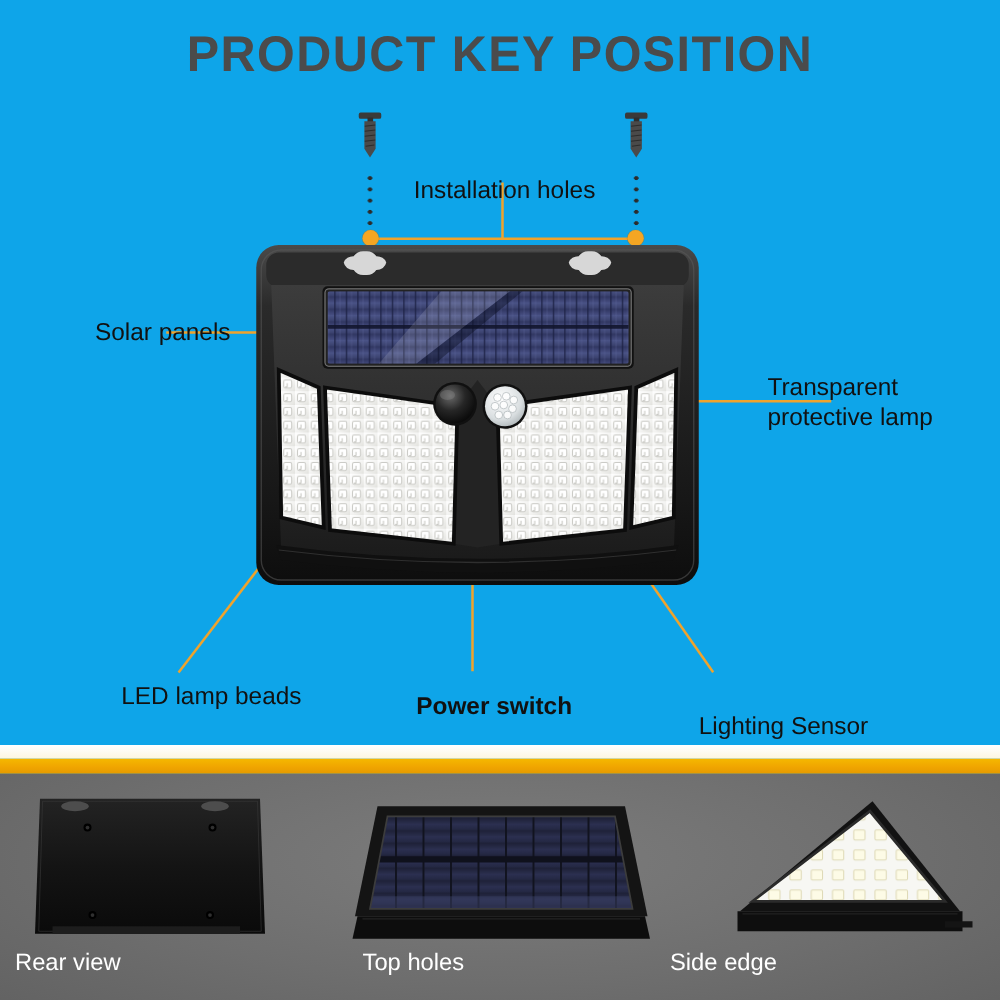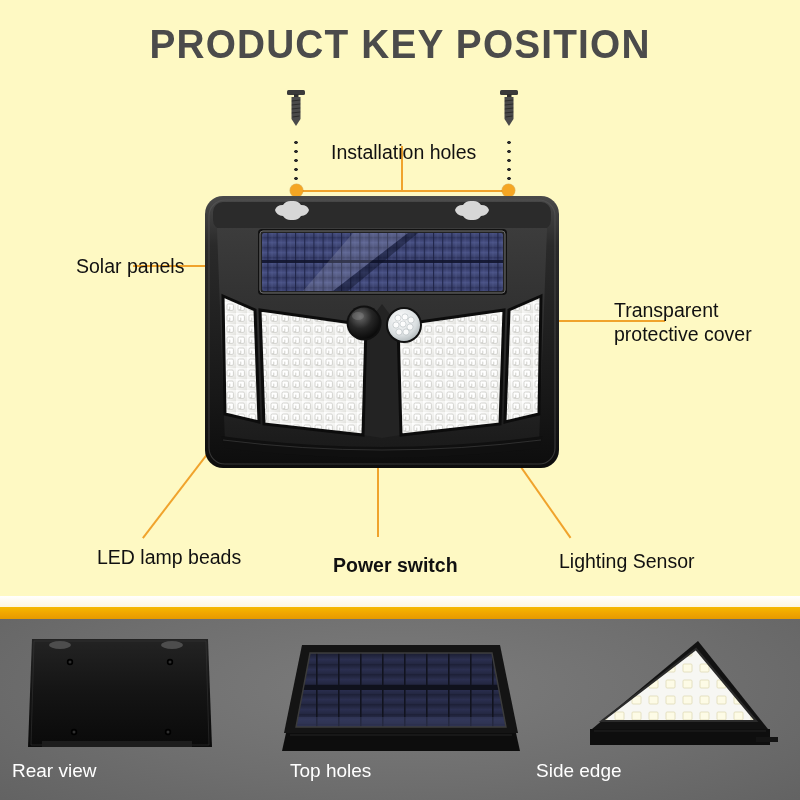--- a/index.html
+++ b/index.html
@@ -2,21 +2,21 @@
 <html><head>
 <meta charset="utf-8">
 <style>
   * { box-sizing: border-box; margin: 0; padding: 0; }
   html, body {
     width: 800px; height: 800px;
     font-family: "Liberation Sans", sans-serif;
     background: #ffffff;
     overflow: hidden;
   }
-  #page { position: relative; width: 800px; height: 768px; background: #fef9c3; }
+  #page { position: relative; width: 800px; height: 768px; background: #0ea5e9; }
 
   
   #title {
     position: absolute; left: 0; top: 22px; width: 800px;
     text-align: center;
     font-size: 40px; font-weight: bold; letter-spacing: 1.2px;
     color: #4b4b4b;
     font-family: "Liberation Sans", sans-serif;
     transform: scaleX(0.97);
   }
@@ -29,21 +29,21 @@
     line-height: 1.24;
     white-space: pre-line;
     font-family: "Liberation Sans", sans-serif;
     margin-top: 28px;
   }
   #lbl-install  { left: 331px; top: 112px; }
   #lbl-solar    { left: 76px;  top: 226px; text-align: right; }
   #lbl-cover    { left: 614px; top: 270px; text-align: left; }
   #lbl-led      { left: 97px;  top: 517px; }
   #lbl-power    { left: 333px; top: 525px; font-weight: bold; }
-  #lbl-sensor   { left: 559px; top: 521px; }
+  #lbl-sensor   { left: 559px; top: 541px; }
 
   
   .leader { position: absolute; background: #F0A32C; transform-origin: 0 50%; }
   .hline  { height: 2.4px; }
   .dot {
     position: absolute; width: 13px; height: 13px; border-radius: 50%;
     background: #F5A623; box-shadow: 0 0 0 0.5px rgba(180,110,10,.45);
   }
 
   
@@ -123,21 +123,21 @@
   <div class="dot" style="left:502px; top:184px;"></div>
   <div class="callout" id="lbl-install">Installation holes</div>
 
   <div class="leader hline" style="left:133px; top:265px; width:270px;"></div>
   <div class="dot" style="left:396px; top:259px;"></div>
   <div class="callout" id="lbl-solar">Solar panels</div>
 
   <div class="leader hline" style="left:545px; top:320px; width:120px;"></div>
   <div class="dot" style="left:539px; top:314px;"></div>
   <div class="callout" id="lbl-cover">Transparent
-protective cover</div>
+protective lamp</div>
 
   <div class="leader hline" style="left:143px; top:537px; width:210px; transform:rotate(-52.5deg);"></div>
   <div class="dot" style="left:273px; top:363px;"></div>
   <div class="callout" id="lbl-led">LED lamp beads</div>
 
   <div class="leader" style="left:377px; top:332px; width:2.4px; height:205px;"></div>
   <div class="dot" style="left:372px; top:326px;"></div>
   <div class="callout" id="lbl-power">Power switch</div>
 
   <div class="leader hline" style="left:427px; top:332px; width:250px; transform:rotate(55deg);"></div>

